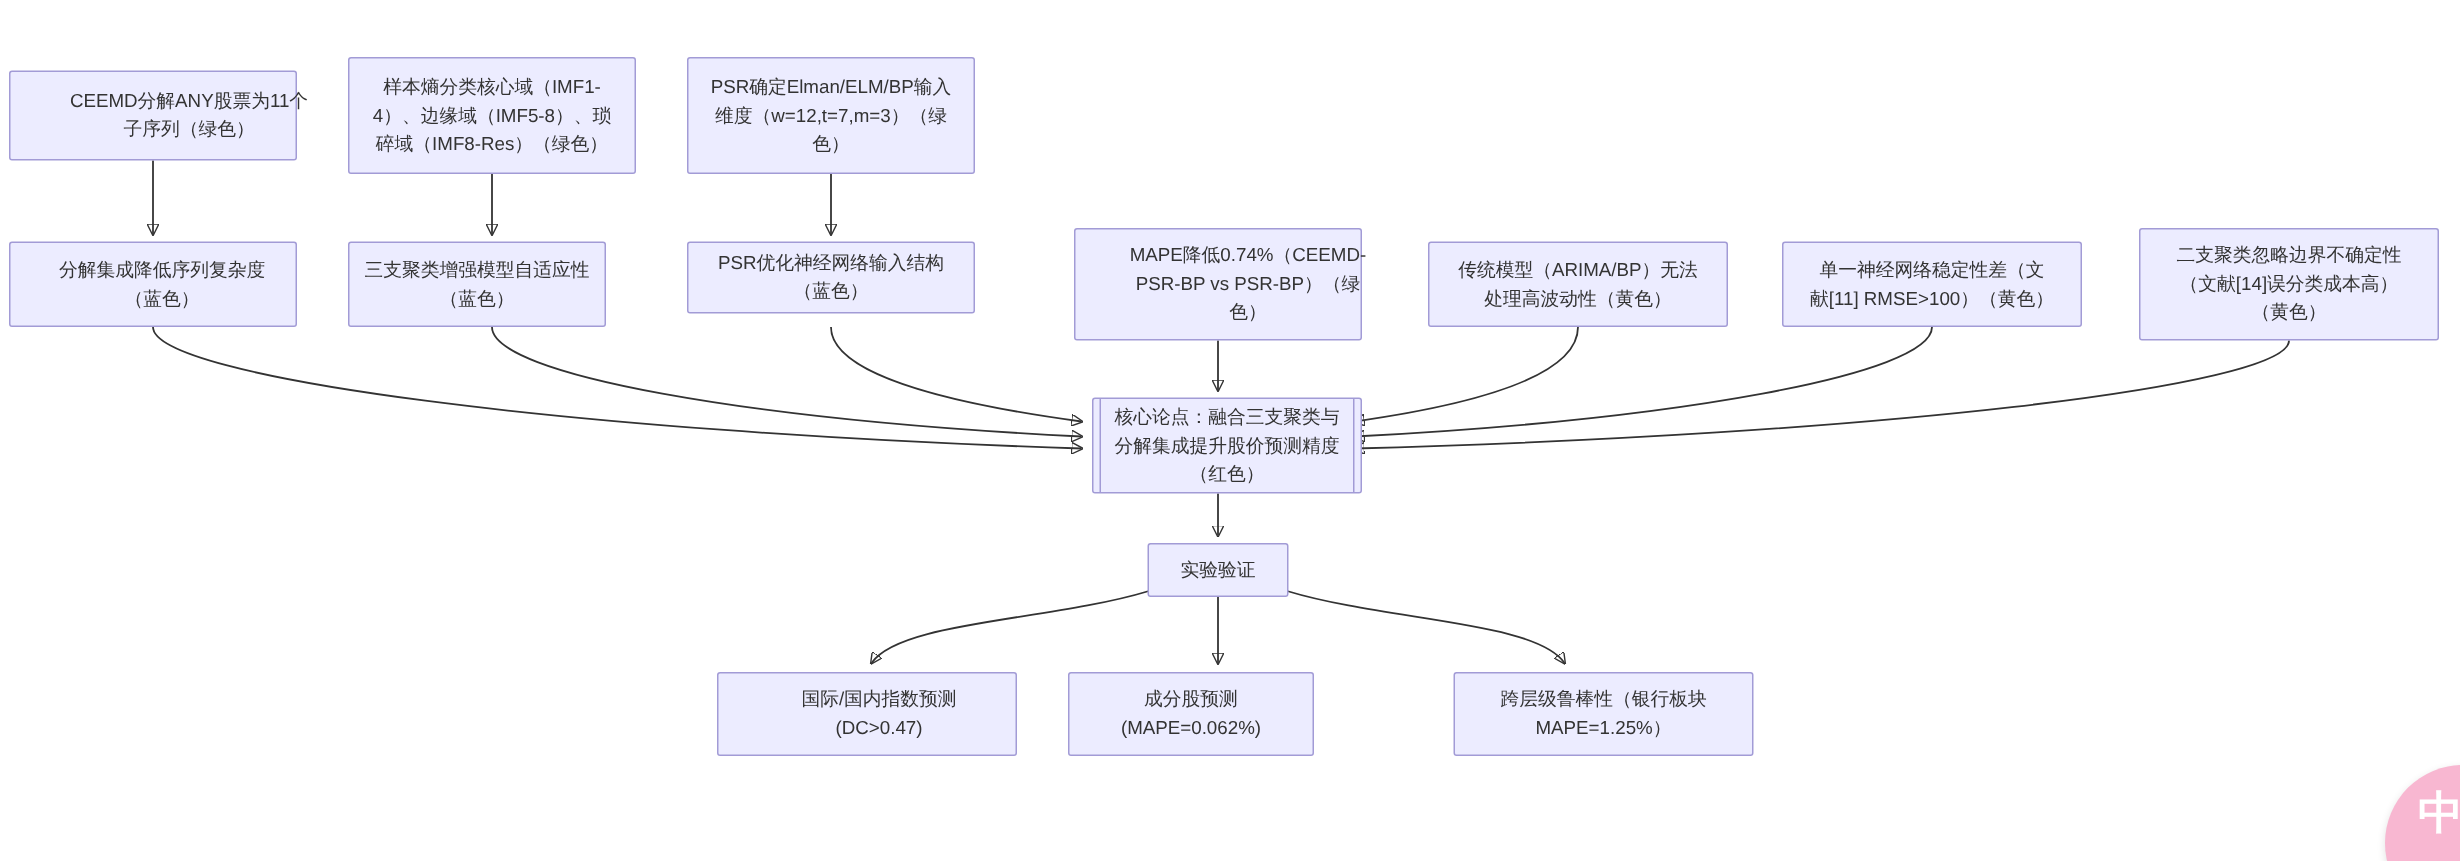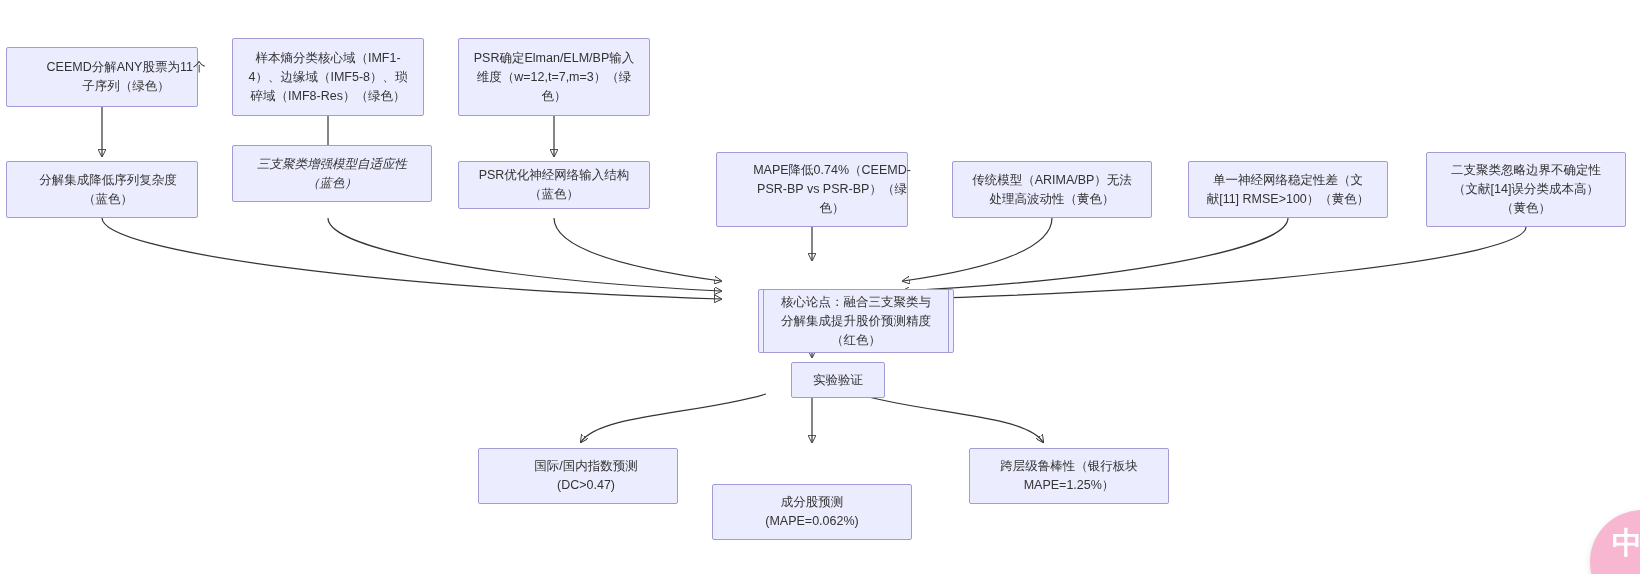--- a/index.html
+++ b/index.html
@@ -86,21 +86,21 @@
       </div>
       <div class="node" style="left: 458px; top: 38px; width: 192px; height: 78px;">
         <span class="label">PSR确定Elman/ELM/BP输入
 维度（w=12,t=7,m=3）（绿
 色）</span>
       </div>
       <div class="node" style="left: 6px; top: 161px; width: 192px; height: 57px; padding-left: 12px;">
         <span class="label">分解集成降低序列复杂度
 （蓝色）</span>
       </div>
-      <div class="node" style="left: 232px; top: 145px; width: 200px; height: 57px; font-style: italic;">
+      <div class="node" style="left: 232px; top: 161px; width: 172px; height: 57px;">
         <span class="label">三支聚类增强模型自适应性
 （蓝色）</span>
       </div>
       <div class="node" style="left: 458px; top: 161px; width: 192px; height: 48px;">
         <span class="label">PSR优化神经网络输入结构
 （蓝色）</span>
       </div>
       <div class="node" style="left: 716px; top: 152px; width: 192px; height: 75px; padding-left: 40px;">
         <span class="label">MAPE降低0.74%（CEEMD-
 PSR-BP vs PSR-BP）（绿
@@ -112,33 +112,33 @@
       </div>
       <div class="node" style="left: 1188px; top: 161px; width: 200px; height: 57px;">
         <span class="label">单一神经网络稳定性差（文
 献[11] RMSE&gt;100）（黄色）</span>
       </div>
       <div class="node" style="left: 1426px; top: 152px; width: 200px; height: 75px;">
         <span class="label">二支聚类忽略边界不确定性
 （文献[14]误分类成本高）
 （黄色）</span>
       </div>
-      <div class="node subroutine" style="left: 758px; top: 265px; width: 196px; height: 64px; margin-top: 24px;">
+      <div class="node subroutine" style="left: 728px; top: 265px; width: 180px; height: 64px;">
         <span class="label">核心论点：融合三支聚类与
 分解集成提升股价预测精度
 （红色）</span>
       </div>
-      <div class="node" style="left: 765px; top: 362px; width: 94px; height: 36px; margin-left: 26px;">
+      <div class="node" style="left: 765px; top: 362px; width: 94px; height: 36px;">
         <span class="label">实验验证</span>
       </div>
       <div class="node" style="left: 478px; top: 448px; width: 200px; height: 56px; padding-left: 16px;">
         <span class="label">国际/国内指数预测
 (DC&gt;0.47)</span>
       </div>
-      <div class="node" style="left: 712px; top: 448px; width: 200px; height: 56px; margin-top: 36px;">
+      <div class="node" style="left: 712px; top: 448px; width: 164px; height: 56px;">
         <span class="label">成分股预测
 (MAPE=0.062%)</span>
       </div>
       <div class="node" style="left: 950px; top: 448px; width: 200px; height: 56px; margin-left: 19px;">
         <span class="label">跨层级鲁棒性（银行板块
 MAPE=1.25%）</span>
       </div>
     </div>
 
   <div id="watermark">

